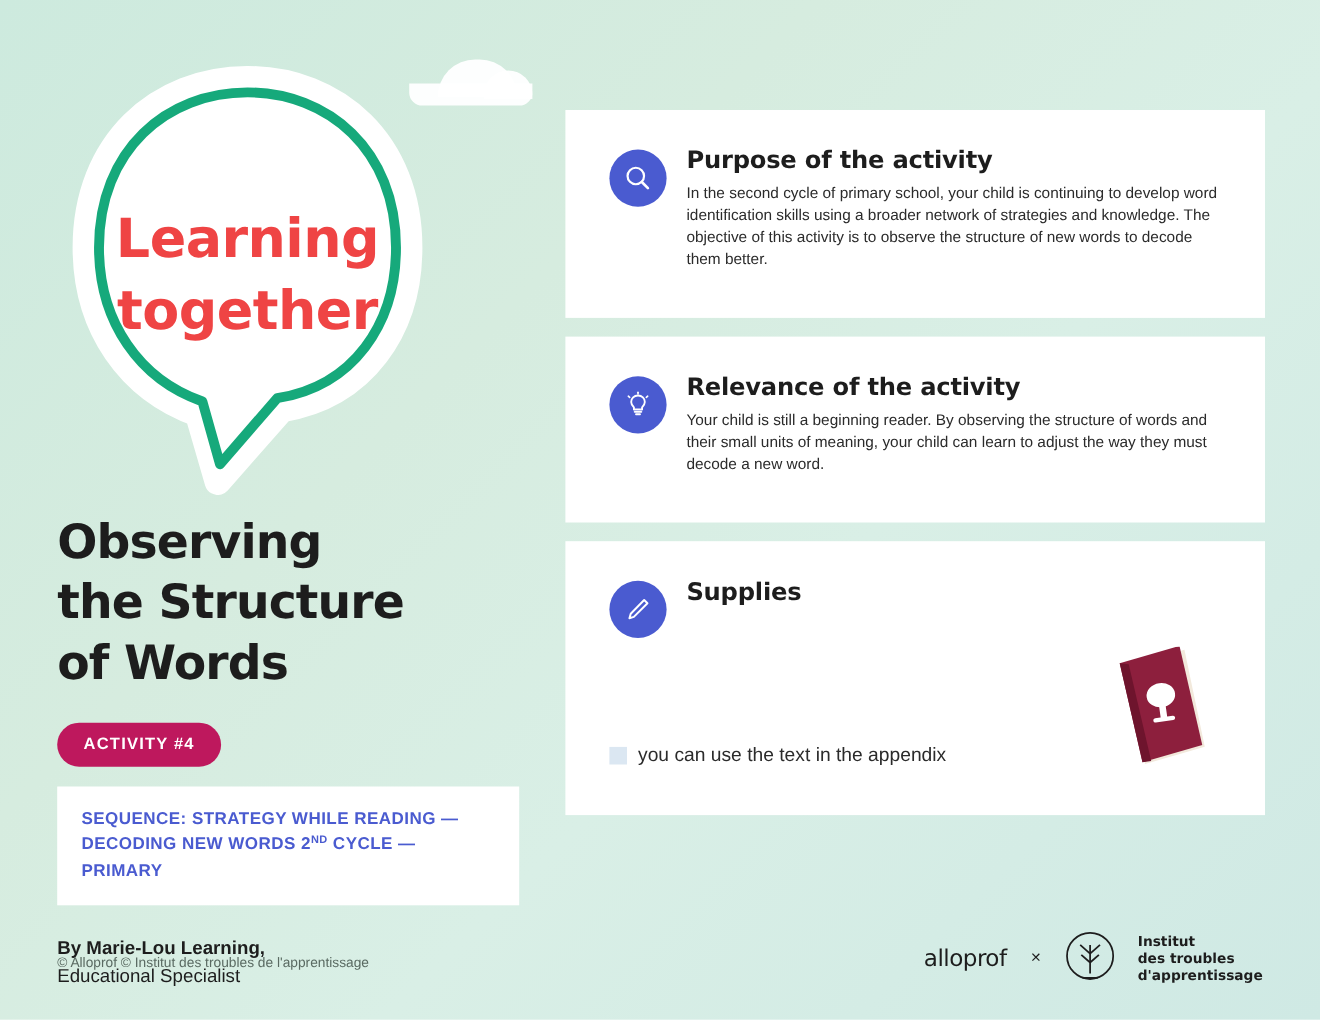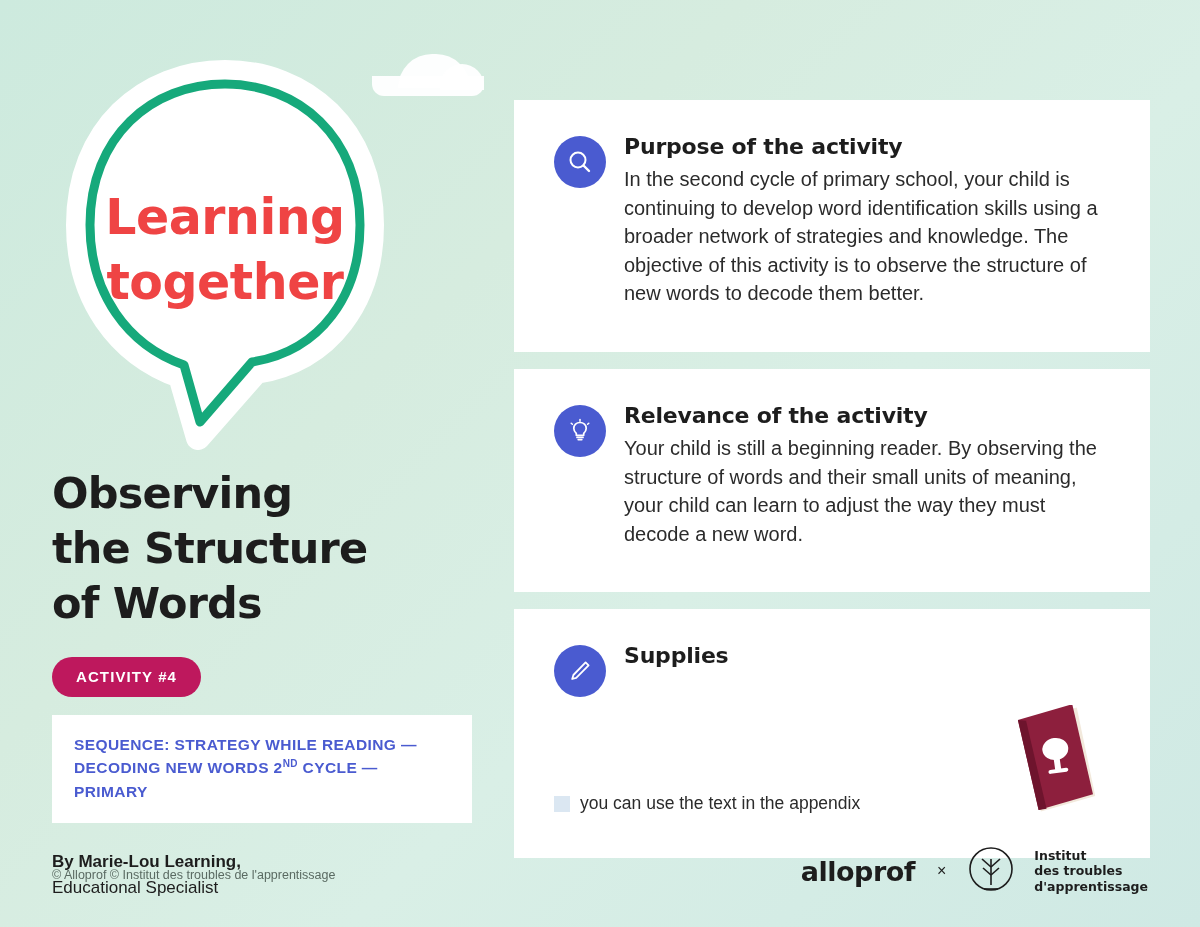--- a/index.html
+++ b/index.html
@@ -150,21 +150,21 @@
     color: #1d1d1d;
     font-family: "DejaVu Sans", sans-serif;
     font-weight: bold;
     font-size: 22px;
     letter-spacing: -0.2px;
     margin-bottom: 6px;
   }
 
   .card-text {
     color: #2b2b2b;
-    font-size: 20px;
+    font-size: 14px;
     line-height: 1.43;
   }
 
   .card-supplies { min-height: 215px; }
 
   .supplies-note {
     display: flex;
     align-items: center;
     gap: 10px;
     margin-top: 96px;
@@ -190,22 +190,22 @@
   .footer-brands {
     position: absolute;
     right: 52px;
     top: 845px;
     display: flex;
     align-items: center;
     gap: 22px;
   }
   .alloprof {
     font-family: "DejaVu Sans", sans-serif;
-    font-weight: bold;
-    font-size: 27px;
+    font-weight: normal;
+    font-size: 21px;
     color: #1d1d1d;
     letter-spacing: -0.5px;
   }
   .times { color: #1d1d1d; font-size: 16px; }
   .inst {
     display: flex;
     align-items: center;
     gap: 20px;
   }
   .inst-text {

